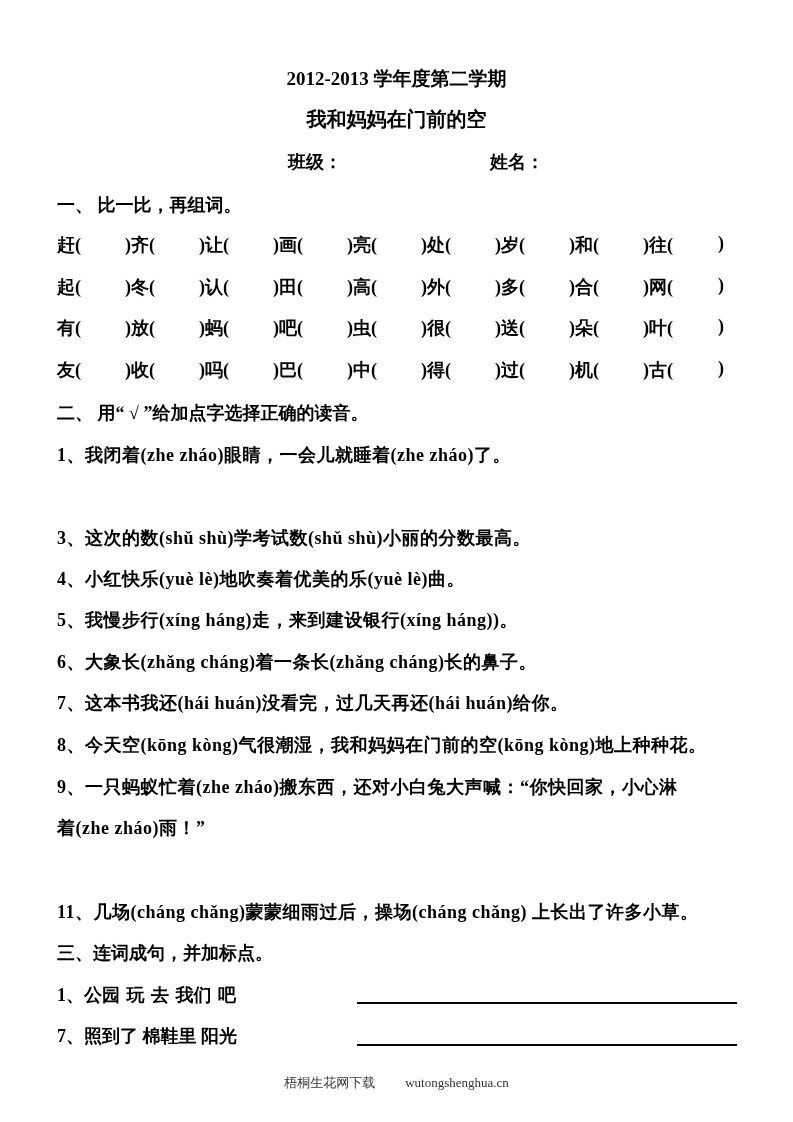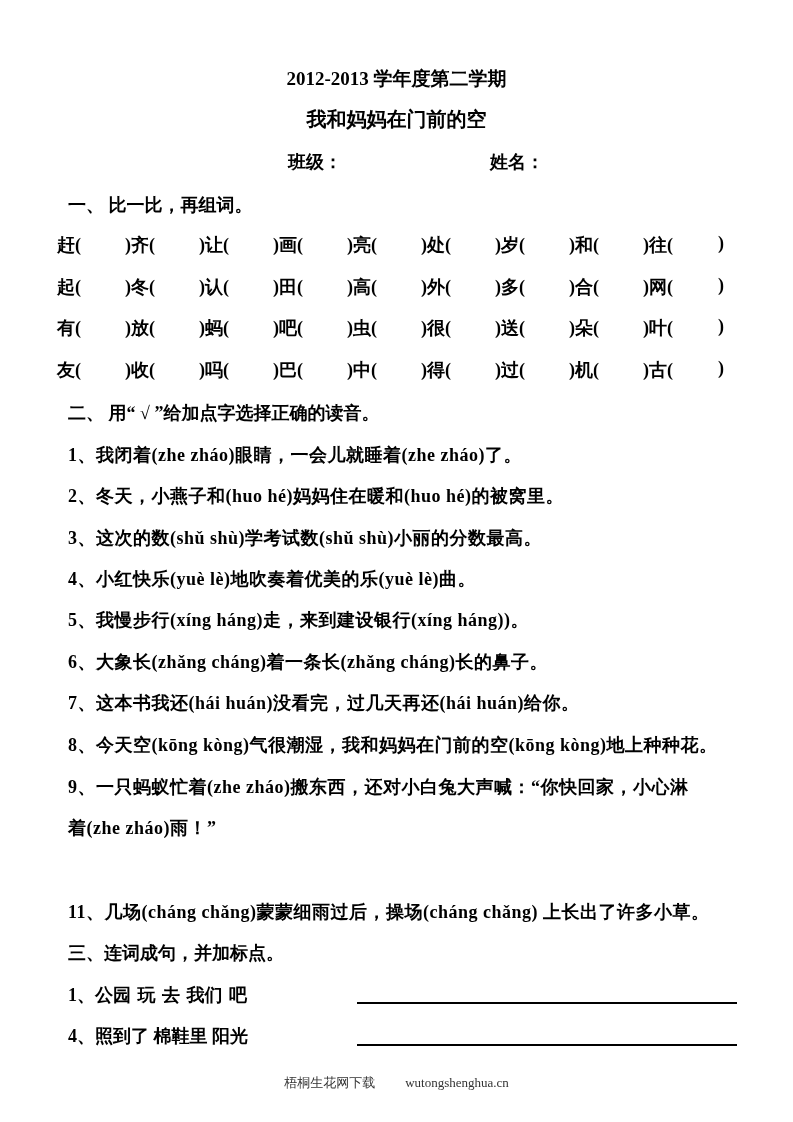--- a/index.html
+++ b/index.html
@@ -5,21 +5,21 @@
   html, body { margin: 0; padding: 0; background: #ffffff; }
   body { width: 793px; height: 1122px; position: relative; overflow: hidden;
          font-family: "Liberation Serif", "DejaVu Serif", serif; color: #000; }
   .page { position: absolute; left: 0; top: 0; width: 793px; height: 1122px; }
   .title { position: absolute; left: 0; width: 793px; text-align: center; font-weight: bold; font-size: 19px; }
   .t1 { top: 66px; }
   .t2 { top: 106px; font-size: 20px; }
   .meta { position: absolute; top: 150px; font-weight: bold; font-size: 18px; }
   .meta-class { left: 288px; }
   .meta-name { left: 446px; margin-left: 44px; }
-  .line { position: absolute; left: 68px; font-weight: bold; font-size: 18px; white-space: nowrap; }
+  .line { position: absolute; left: 57px; font-weight: bold; font-size: 18px; white-space: nowrap; }
   .grid-row { position: absolute; left: 0; width: 793px; height: 26px; font-weight: bold; font-size: 18px; }
   .cell { position: absolute; white-space: nowrap; }
   .paren-close { position: absolute; }
   .blank-line { position: absolute; left: 357px; width: 380px; height: 0; border-top: 2px solid #000; }
   .footer { position: absolute; top: 1074px; left: 0; width: 793px; text-align: center; font-size: 13px; color: #333; }
   .footer span { display: inline-block; }
   .footer .gap { width: 30px; }
   .pinyin { letter-spacing: 0.5px; }
 </style>
 </head>
@@ -81,35 +81,34 @@
         <span class="cell" style="left: 495px;">)过(</span>
         <span class="cell" style="left: 569px;">)机(</span>
         <span class="cell" style="left: 643px;">)古(</span>
         <span class="paren-close" style="left: 718px;">)</span>
       </div>
     </div>
 
   <div class="line" style="top:401px;">二、 用“ √ ”给加点字选择正确的读音。</div>
 
   <div class="line pinyin" style="top:443px;">1、我闭着(zhe      zháo)眼睛，一会儿就睡着(zhe      zháo)了。</div>
-  <div class="line pinyin" style="top:484px;">2、冬天，小燕子和(huo    hé)妈妈住在暖和(huo    hé)的被窝里。</div>
   <div class="line pinyin" style="top:526px;">3、这次的数(shǔ    shù)学考试数(shǔ    shù)小丽的分数最高。</div>
   <div class="line pinyin" style="top:567px;">4、小红快乐(yuè    lè)地吹奏着优美的乐(yuè    lè)曲。</div>
   <div class="line pinyin" style="top:608px;">5、我慢步行(xíng    háng)走，来到建设银行(xíng    háng))。</div>
   <div class="line pinyin" style="top:650px;">6、大象长(zhǎng    cháng)着一条长(zhǎng    cháng)长的鼻子。</div>
   <div class="line pinyin" style="top:691px;">7、这本书我还(hái    huán)没看完，过几天再还(hái    huán)给你。</div>
   <div class="line pinyin" style="top:733px;">8、今天空(kōng      kòng)气很潮湿，我和妈妈在门前的空(kōng      kòng)地上种种花。</div>
   <div class="line pinyin" style="top:775px;">9、一只蚂蚁忙着(zhe    zháo)搬东西，还对小白兔大声喊：“你快回家，小心淋</div>
   <div class="line pinyin" style="top:816px;">着(zhe    zháo)雨！”</div>
   <div class="line pinyin" style="top:900px;text-align:center;">11、几场(cháng      chǎng)蒙蒙细雨过后，操场(cháng      chǎng) 上长出了许多小草。</div>
 
   <div class="line" style="top:941px;">三、连词成句，并加标点。</div>
 
   <div class="line" style="top:983px; word-spacing:2px;">1、公园    玩     去     我们     吧</div>
   <div class="blank-line" style="top:1002px;"></div>
 
-  <div class="line" style="top:1024px;">4、照到了    棉鞋里      阳光</div>
+  <div class="line" style="top:1024px;">7、照到了    棉鞋里      阳光</div>
   <div class="blank-line" style="top:1044px;"></div>
 
   <div class="footer">
     <span>梧桐生花网下载</span><span class="gap"></span><span>wutongshenghua.cn</span>
   </div>
 </div>
 
 </body></html>

